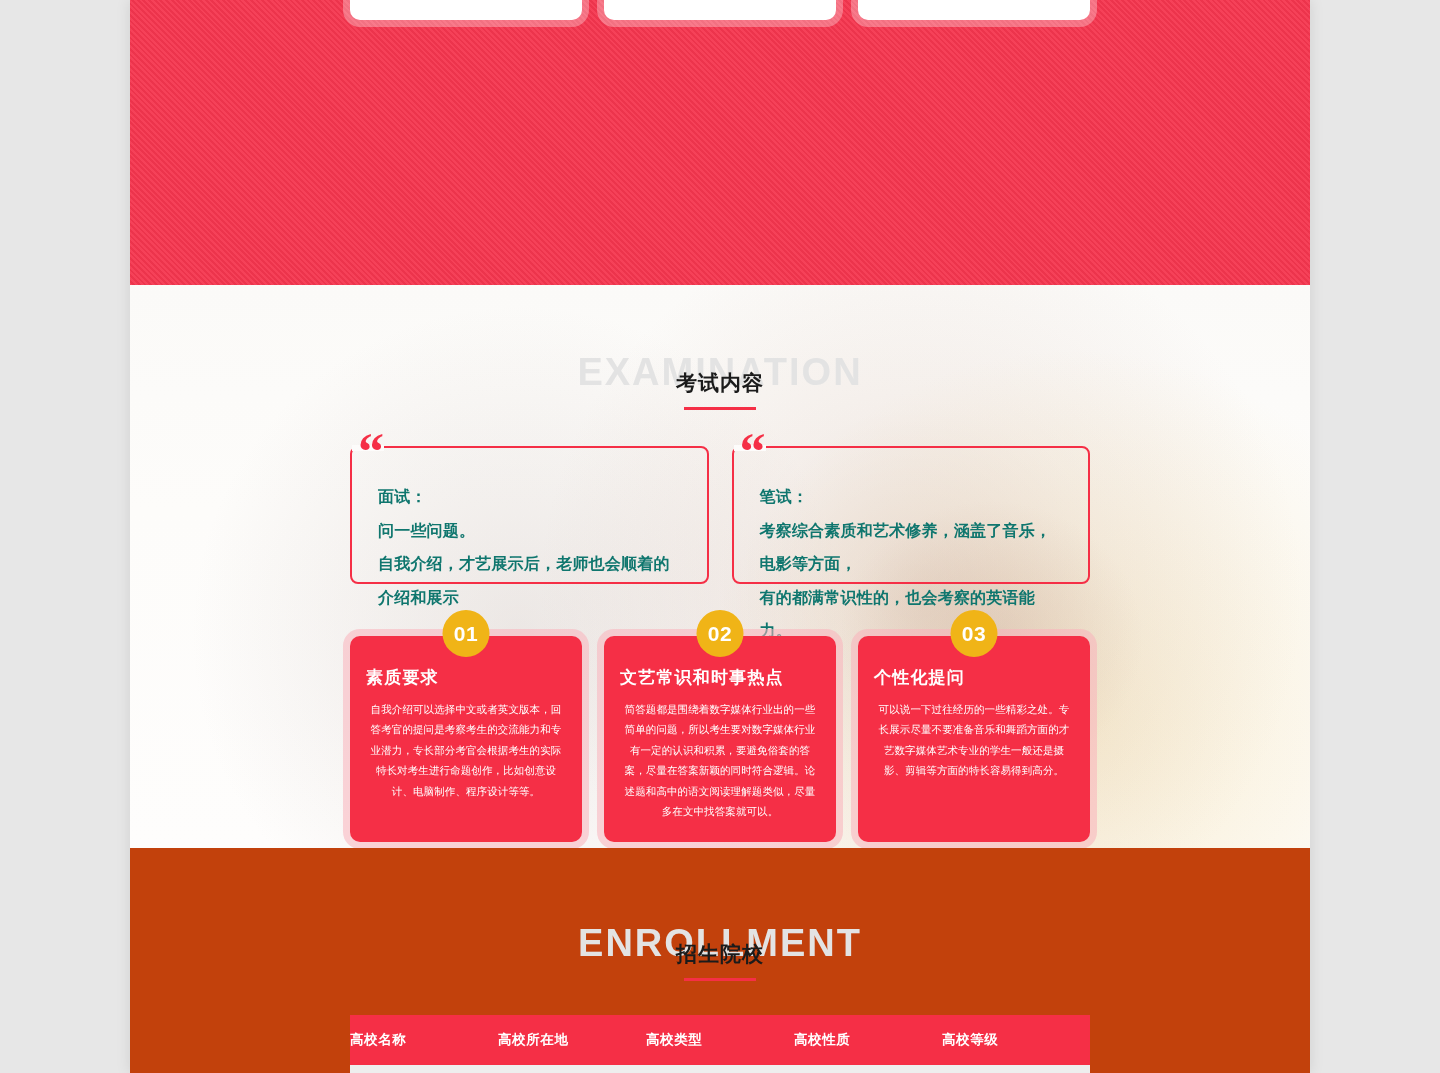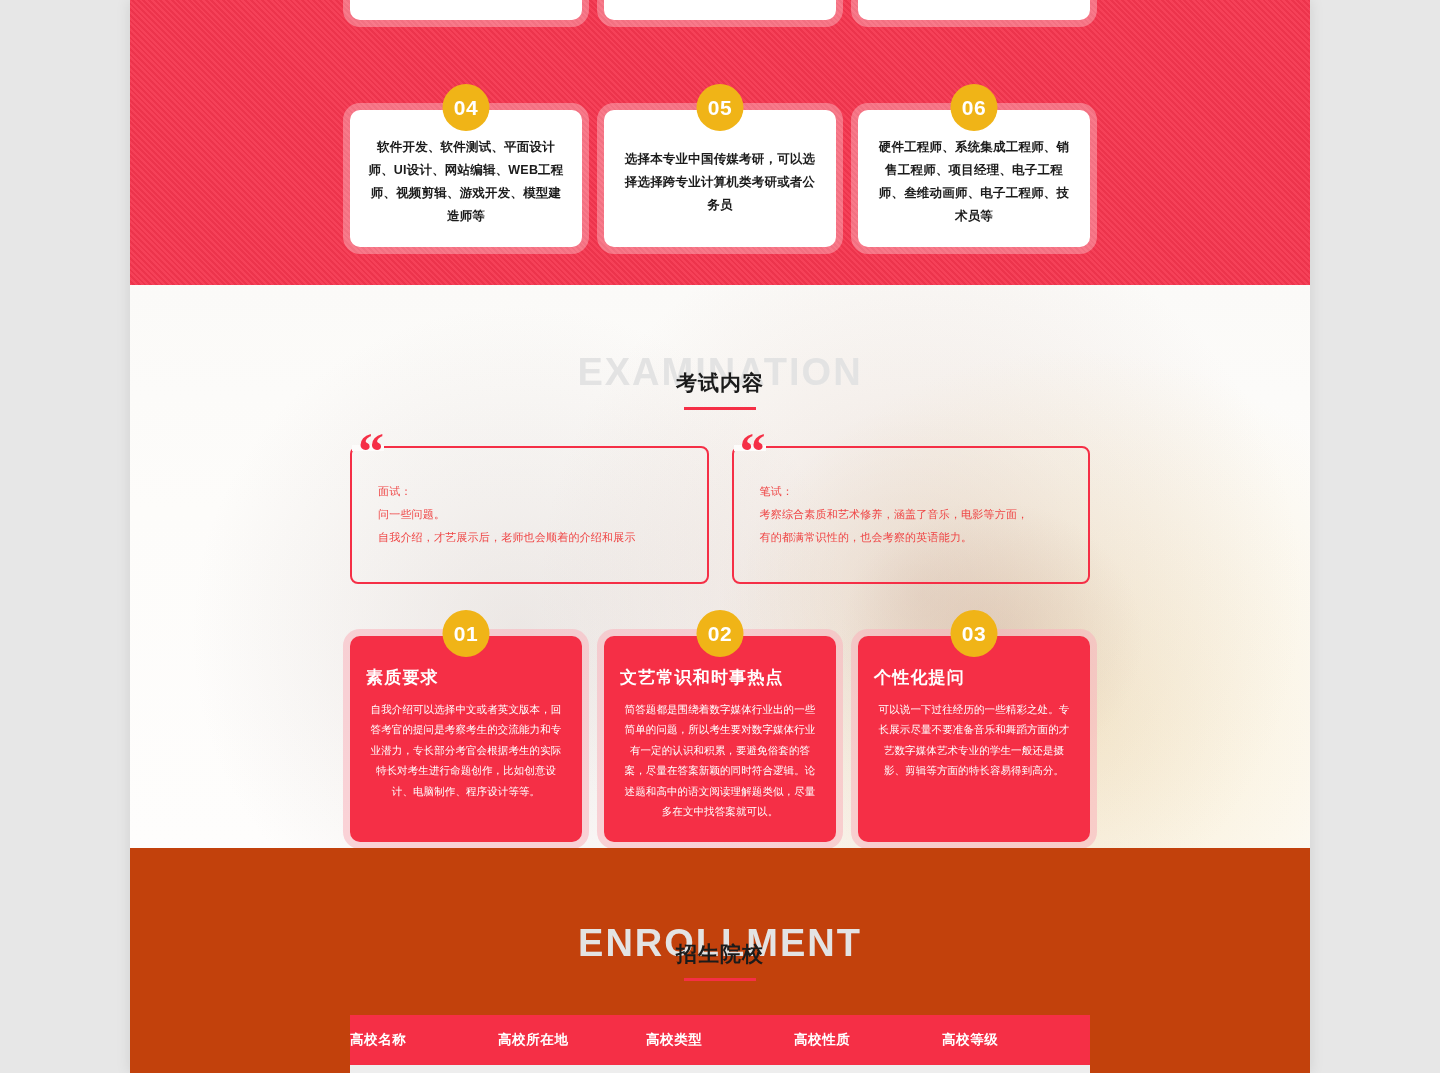--- a/index.html
+++ b/index.html
@@ -159,24 +159,24 @@
     position: absolute;
     top: -22px; left: 6px;
     font-size: 52px;
     line-height: 1;
     color: #f52f46;
     font-family: "Liberation Serif", serif;
     font-weight: bold;
     letter-spacing: -2px;
   }
   .qbox .qline {
-    font-size: 11px;
+    font-size: 16px;
     line-height: 2.1;
-    color: #ef4444;
-    font-weight: normal;
+    color: #0f766e;
+    font-weight: bold;
     letter-spacing: .2px;
   }
 
   .rcard-row {
     position: relative;
     z-index: 3;
     width: 740px;
     margin: 52px auto 0;
     display: flex;
     gap: 22px;
@@ -253,34 +253,20 @@
         <div class="wtext">、高校、科研院从事游戏策划、设计、开发、制作、运营和管理等方面的工作</div>
       </div>
       <div class="wcard">
         
       </div>
       <div class="wcard">
         <div class="wtext">摄像、影视后期合成、数字音频技术、互动媒体技术、人机交互技术等课程</div>
       </div>
     </div>
 
-    <div class="card-grid row-bottom">
-      <div class="wcard">
-        <div class="badge">04</div>
-        <div class="wtext">软件开发、软件测试、平面设计师、UI设计、网站编辑、WEB工程师、视频剪辑、游戏开发、模型建造师等</div>
-      </div>
-      <div class="wcard">
-        <div class="badge">05</div>
-        <div class="wtext">选择本专业中国传媒考研，可以选择选择跨专业计算机类考研或者公务员</div>
-      </div>
-      <div class="wcard">
-        <div class="badge">06</div>
-        <div class="wtext">硬件工程师、系统集成工程师、销售工程师、项目经理、电子工程师、叁维动画师、电子工程师、技术员等</div>
-      </div>
-    </div>
 
   </section>
 
   <section class="exam-section">
     <div class="exam-bg"></div>
 
     <div class="sec-head" style="padding-top:32px;">
       <div class="ghost">EXAMINATION</div>
       <div class="cn">考试内容</div>
       <div class="rule"></div>

